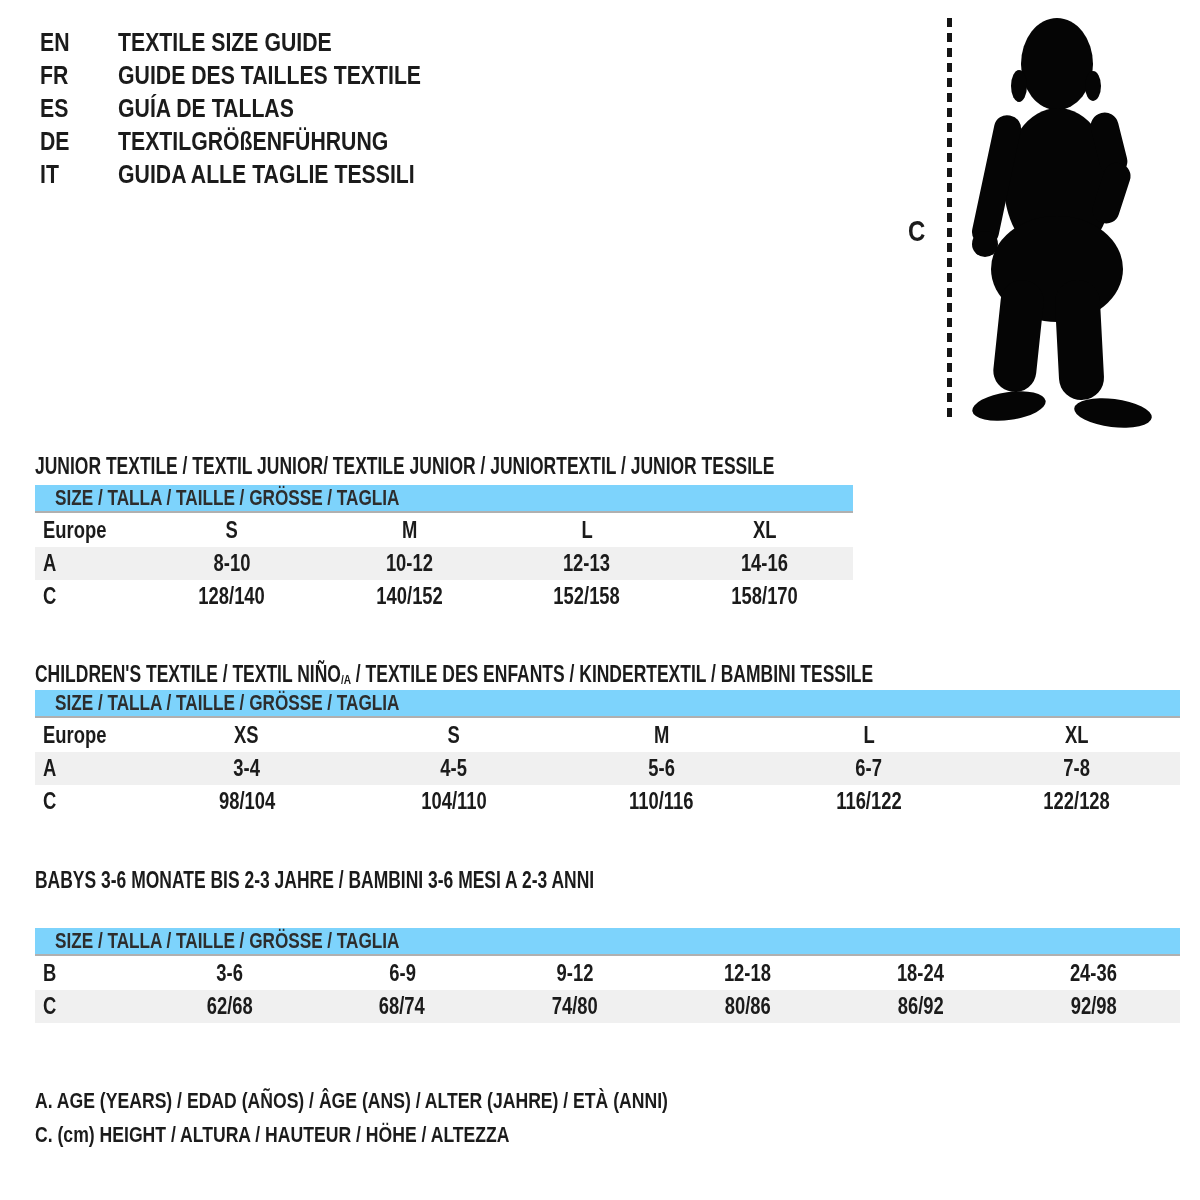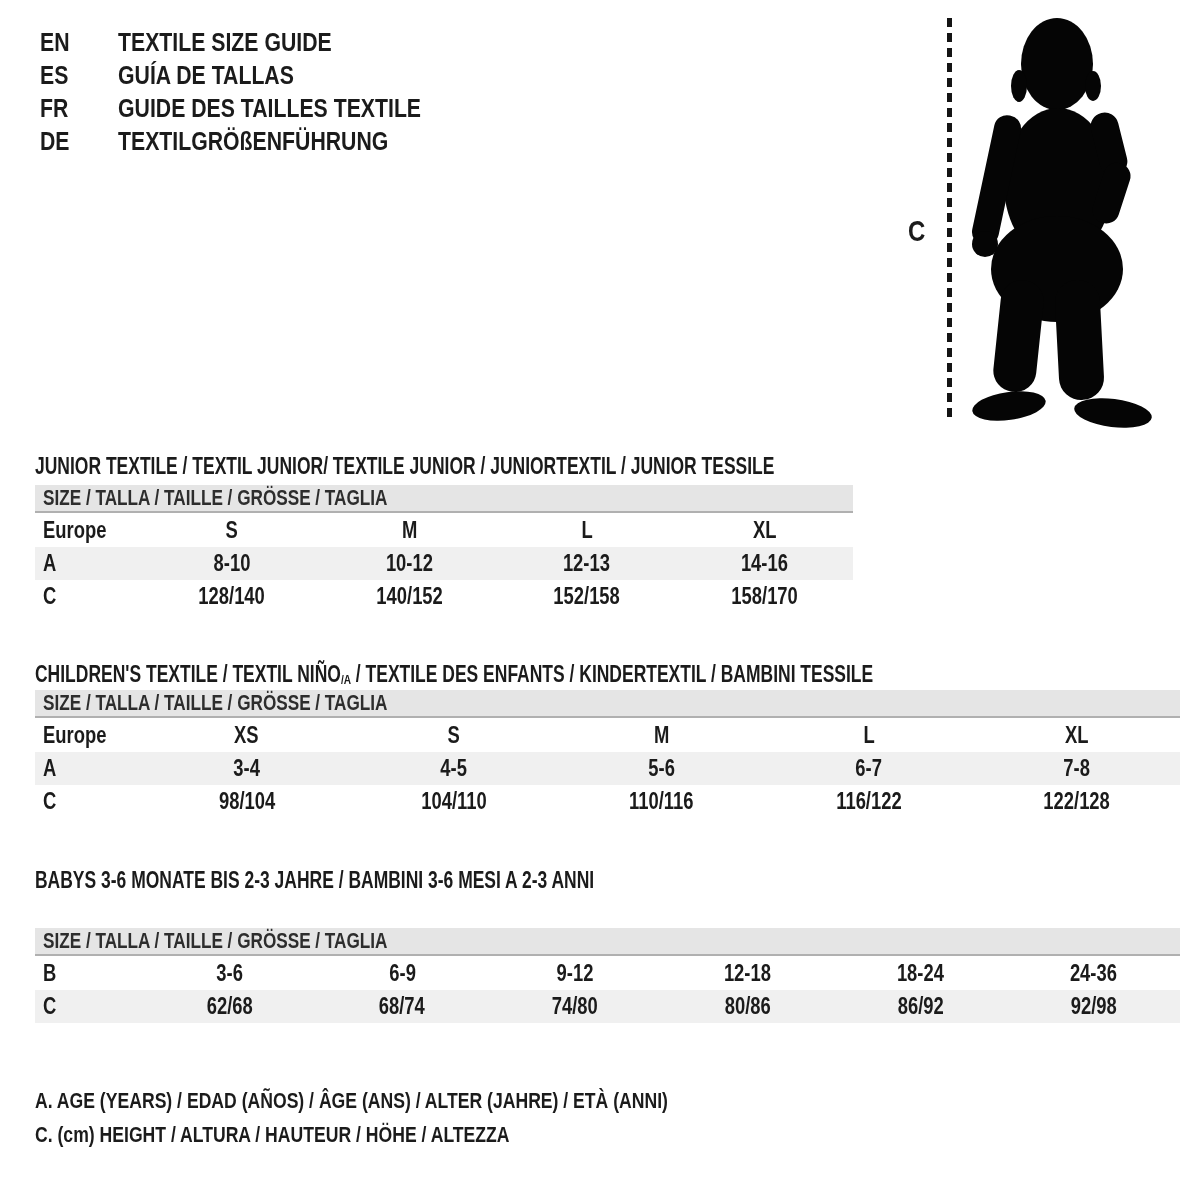--- a/index.html
+++ b/index.html
@@ -24,22 +24,22 @@
     background:repeating-linear-gradient(180deg,#141414 0 9px,transparent 9px 15px);
   }
   .fig-label{font-size:30px;font-weight:700;}
 
   
   .sect-title{font-size:23px;line-height:23px;margin-top:21px;}
   .two-line{line-height:33px;}
 
   
   .bar{
-    height:28px;background:#e5e5e5;border-bottom:2px solid #b0b0b0;
-    display:flex;align-items:center;padding-left:8px;box-sizing:border-box;
+    height:28px;background:#7dd3fc;border-bottom:2px solid #b0b0b0;
+    display:flex;align-items:center;padding-left:20px;box-sizing:border-box;
     font-size:22px;color:#2d2d2d;
   }
   .grid .row{display:grid;align-items:center;font-size:23px;font-weight:700;height:33px;}
   .row.hdr{height:34px;}
   .jt .row{grid-template-columns:108px repeat(4,1fr);}
   .ct .row{grid-template-columns:108px repeat(5,1fr);}
   .bt .row{grid-template-columns:108px repeat(6,1fr);}
   .shade{background:#f0f0f0;}
   .cell{text-align:center;}
   .cell .cond{transform-origin:50% 50%;}
@@ -54,30 +54,34 @@
 <body>
 
 <div class="canvas">
 
   <div class="abs" style="left:40px;top:26px;">
     <div class="lang-row">
       <span class="lang-code"><span class="cond sx85">EN</span></span>
       <span class="cond sx85">TEXTILE SIZE GUIDE</span>
     </div>
     <div class="lang-row">
+      <span class="lang-code"><span class="cond sx85">FR</span></span>
+      <span class="cond sx85">GUIDE DES TAILLES TEXTILE</span>
+    </div>
+    <div class="lang-row">
       <span class="lang-code"><span class="cond sx85">ES</span></span>
       <span class="cond sx85">GUÍA DE TALLAS</span>
     </div>
     <div class="lang-row">
-      <span class="lang-code"><span class="cond sx85">FR</span></span>
-      <span class="cond sx85">GUIDE DES TAILLES TEXTILE</span>
-    </div>
-    <div class="lang-row">
       <span class="lang-code"><span class="cond sx85">DE</span></span>
       <span class="cond sx85">TEXTILGRÖßENFÜHRUNG</span>
+    </div>
+    <div class="lang-row">
+      <span class="lang-code"><span class="cond sx85">IT</span></span>
+      <span class="cond sx85">GUIDA ALLE TAGLIE TESSILI</span>
     </div>
   </div>
 
   <div class="abs fig-label" style="left:908px;top:214px;">
     <span class="cond sx80">C</span>
   </div>
   <div class="abs dash-line" style="left:947px;top:18px;height:399px;"></div>
 
   <div class="abs" style="left:965px;top:14px;width:200px;height:415px;">
     <svg width="200" height="415" viewBox="0 0 200 415" xmlns="http://www.w3.org/2000/svg">

